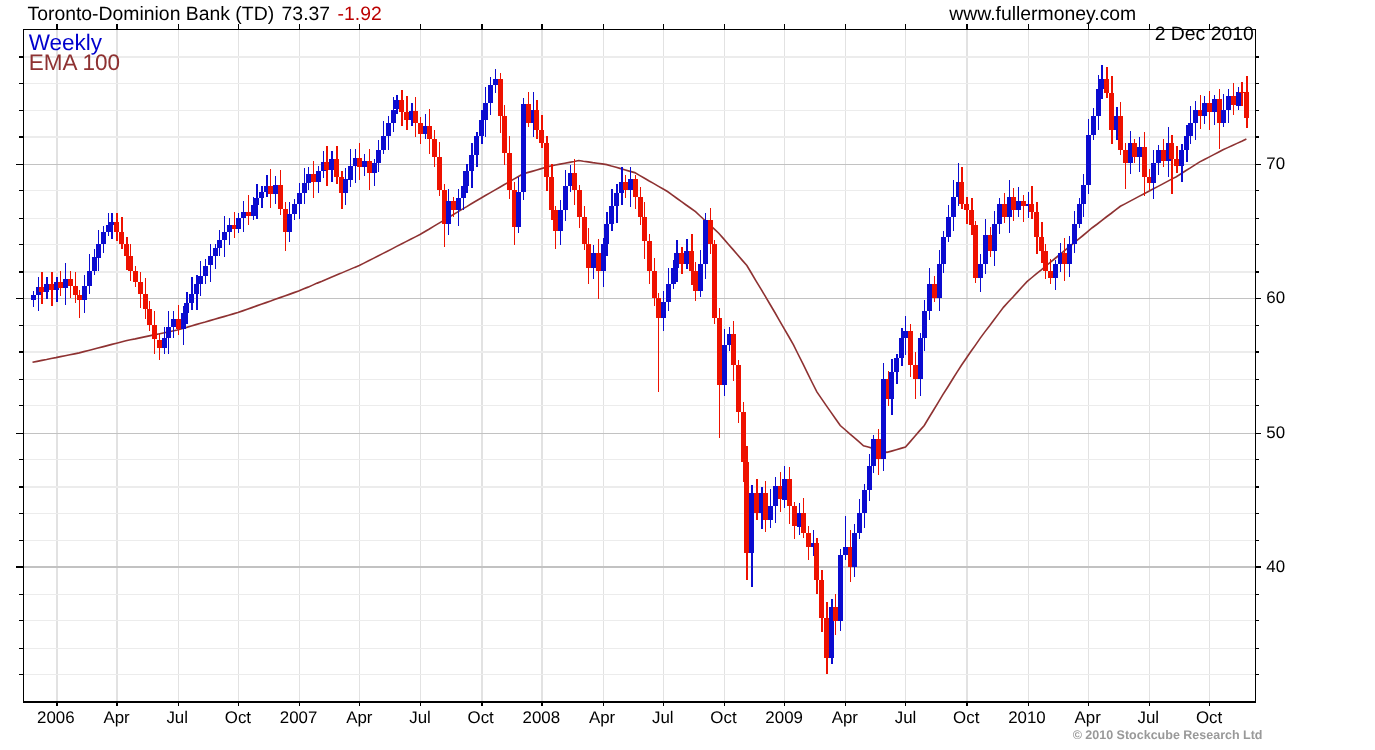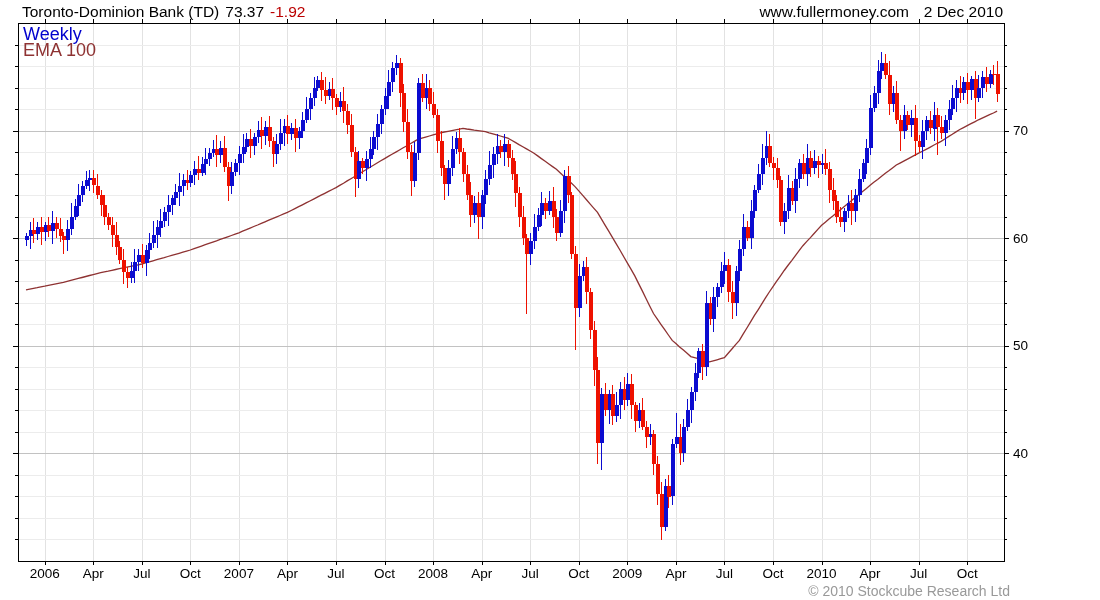--- a/index.html
+++ b/index.html
@@ -4,23 +4,23 @@
 <style>
   html,body{margin:0;padding:0;background:#fff;}
   .stage{position:relative;width:1100px;height:600px;background:#fff;overflow:hidden;
          font-family:"Liberation Sans",sans-serif;}
   .stage svg{position:absolute;left:0;top:0;}
   .titlebar span{font-size:15.5px;color:#000;}
   .title-left{position:absolute;left:22px;top:3px;white-space:nowrap;}
   .title-left .lastpx{margin-left:6px;}
   .title-left .chg{margin-left:6px;}
   .site{position:absolute;top:3px;right:191px;white-space:nowrap;}
-  .date{position:absolute;top:3px;right:97px;white-space:nowrap;}
+  .date{position:absolute;top:19px;right:97px;white-space:nowrap;}
   .legend{position:absolute;left:23px;top:26px;line-height:16px;font-size:18px;}
-  .copyright{position:absolute;right:90px;top:583px;font-size:14px;}
+  .copyright{position:absolute;right:90px;top:583px;font-size:10px;font-weight:bold;}
 </style>
 </head>
 <body>
 
 <div class="stage">
   <svg id="chart" width="1100" height="600" viewBox="0 0 1100 600">
       <g shape-rendering="crispEdges">
         <line x1="45.5" y1="23" x2="45.5" y2="561" stroke="#e2e2e2" stroke-width="1"></line>
         <line x1="93.5" y1="23" x2="93.5" y2="561" stroke="#e2e2e2" stroke-width="1"></line>
         <line x1="142.5" y1="23" x2="142.5" y2="561" stroke="#e2e2e2" stroke-width="1"></line>

